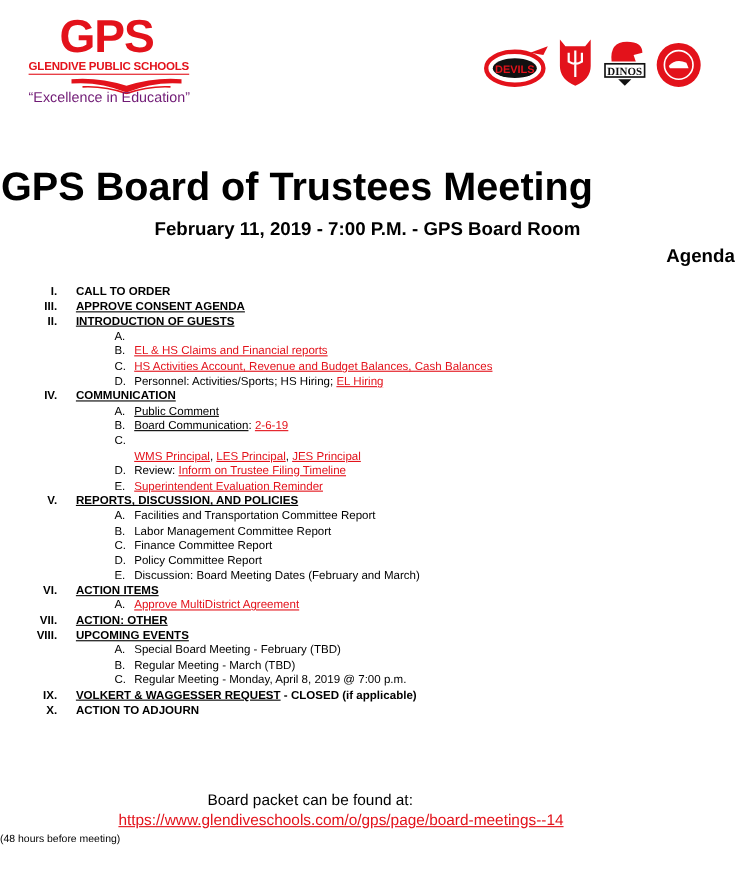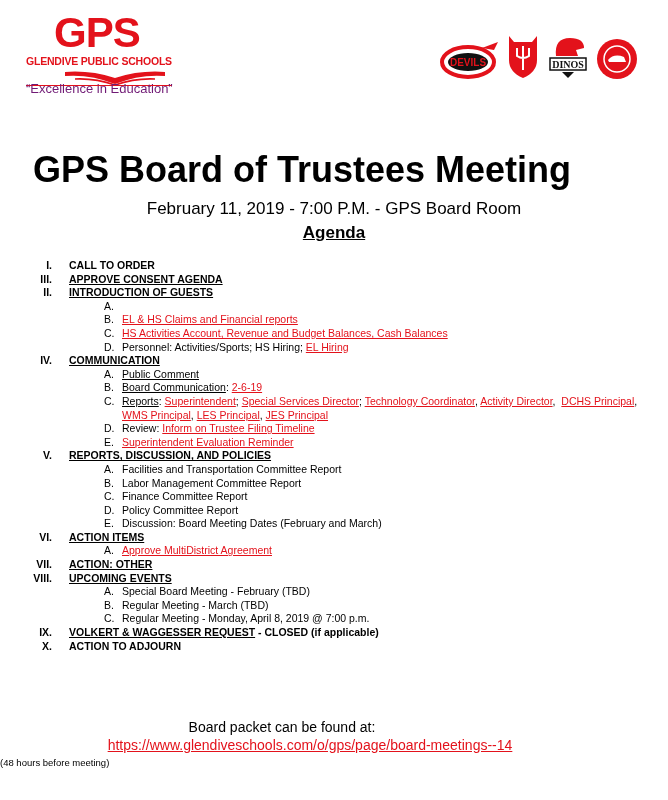--- a/index.html
+++ b/index.html
@@ -9,41 +9,41 @@
   }
   .logo-block { position: absolute; left: 20px; top: 8px; width: 180px; }
   .logo-gps {
     position: absolute; left: 34px; top: 4px; font-size: 42px; font-weight: bold;
     color: #e3121b; letter-spacing: -1px; line-height: 42px;
     font-family: "Liberation Sans", sans-serif;
   }
   .logo-sub {
     position: absolute; left: 6px; top: 47px; font-size: 10.5px; color: #e3121b;
     font-weight: bold; white-space: nowrap; letter-spacing: -0.2px;
-    border-bottom: 1.5px solid #e3121b; padding-bottom: 18px;
+    border-bottom: 1.5px solid #e3121b; padding-bottom: 0;
   }
   .logo-book { position: absolute; left: 40px; top: 62px; }
   .tagline {
     position: absolute; left: 26px; top: 81px; font-size: 13px; font-weight: normal;
     color: #701a75; white-space: nowrap; text-align: right;
   }
   .mascots { position: absolute; left: 440px; top: 34px; display: flex; gap: 6px; align-items: flex-end; }
   .mascot { display: block; }
 
   .title {
     position: absolute; left: 0; width: 540px; top: 148px; text-align: center;
-    font-size: 36px; font-weight: bold; line-height: 44px; padding-left: 32px;
+    font-size: 36px; font-weight: bold; line-height: 44px;
   }
   .subtitle {
     position: absolute; left: 0; width: 668px; top: 197px; text-align: center;
-    font-size: 17px; font-weight: normal; line-height: 24px;
+    font-size: 17px; font-weight: bold; line-height: 24px;
   }
   .subtitle2 {
-    position: absolute; left: 0; width: 668px; top: 221px; text-align: center;
-    font-size: 17px; font-weight: bold; line-height: 24px; text-decoration: underline;
+    position: absolute; left: 0; width: 668px; top: 221px; text-align: right;
+    font-size: 17px; font-weight: bold; line-height: 24px;
   }
 
   .agenda { position: absolute; left: 0; top: 259px; width: 668px; font-size: 10.5px; }
   .row { position: relative; height: 13.6px; line-height: 13.6px; white-space: nowrap; }
   .roman { position: absolute; width: 30px; text-align: right; left: 22px; font-weight: bold; }
   .sec-title { position: absolute; left: 69px; font-weight: bold; }
   .u { text-decoration: underline; }
   .letter { position: absolute; left: 104px; width: 20px; }
   .item { position: absolute; left: 122px; }
   .item.cont { left: 122px; }
@@ -142,21 +142,20 @@
   <div class="row">
     <span class="letter">A.</span>
     <span class="item u">Public Comment</span>
   </div>
   <div class="row">
     <span class="letter">B.</span>
     <span class="item"><span class="u">Board Communication</span><span>: </span><a class="link">2-6-19</a></span>
   </div>
   <div class="row">
     <span class="letter">C.</span>
-    <span class="item"><span class="u">Reports</span><span>: </span><a class="link">Superintendent</a>; <a class="link">Special Services Director</a>; <a class="link">Technology Coordinator</a>, <a class="link">Activity Director</a>,&nbsp; <a class="link">DCHS Principal</a>,</span>
   </div>
   <div class="row">
     <span class="item cont"><a class="link">WMS Principal</a>, <a class="link">LES Principal</a>, <a class="link">JES Principal</a></span>
   </div>
   <div class="row">
     <span class="letter">D.</span>
     <span class="item"><span>Review: </span><a class="link">Inform on Trustee Filing Timeline</a></span>
   </div>
   <div class="row">
     <span class="letter">E.</span>

